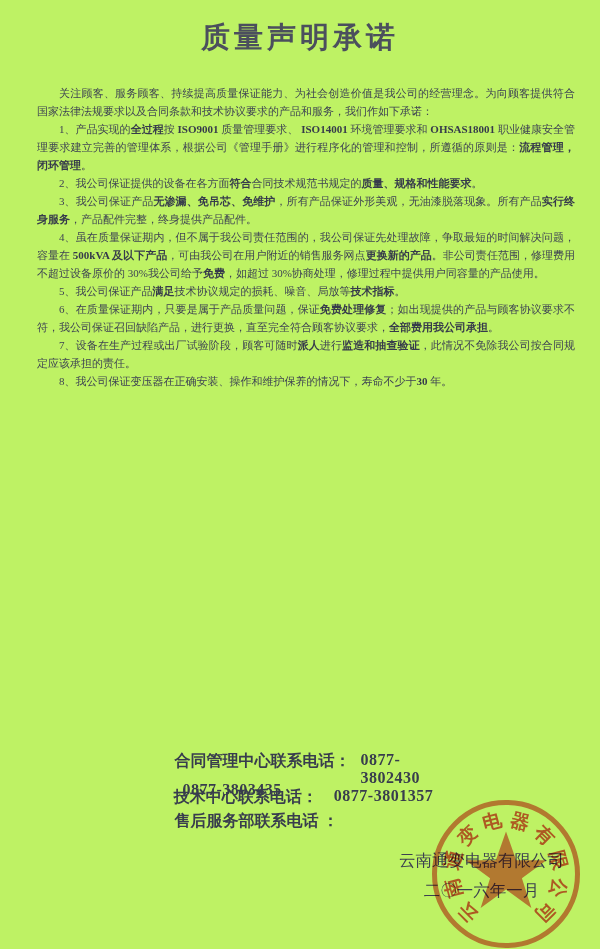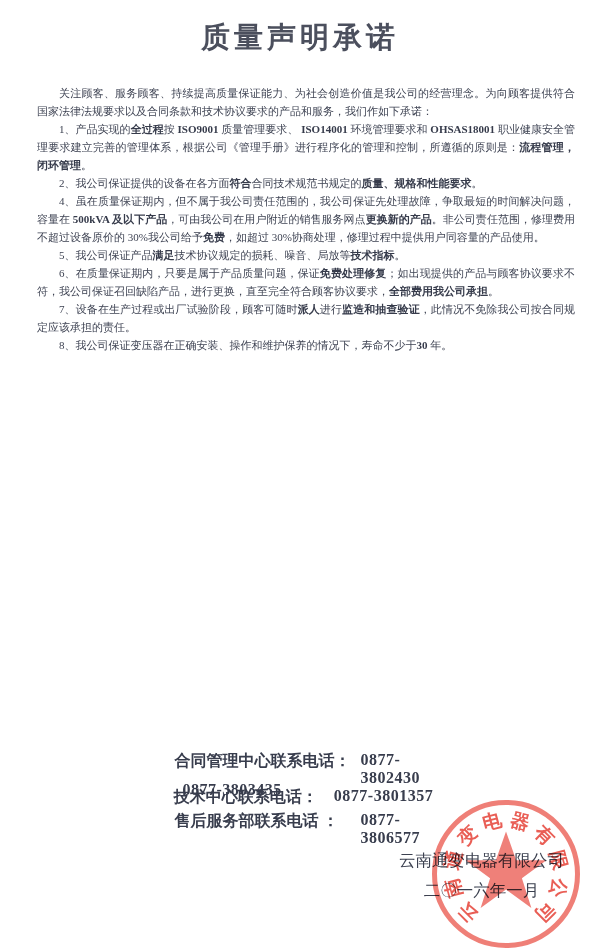--- a/index.html
+++ b/index.html
@@ -1,18 +1,18 @@
 <!DOCTYPE html>
 <html><head>
 <meta charset="utf-8">
 <style>
   html,body{margin:0;padding:0;background:#e8e8e6;}
   .page{
     position:relative;width:600px;height:949px;margin:0 auto;
-    background:#ffffff;overflow:hidden;
+    background:#bef264;overflow:hidden;
     font-family:"Liberation Serif","DejaVu Serif",serif;
     color:#3e4353;
   }
   .doc-title{
     position:absolute;top:18px;left:0;right:0;margin:0;
     text-align:center;font-size:29px;font-weight:bold;
     letter-spacing:4px;color:#4b4f5d;
   }
   .doc-body{
     position:absolute;top:84px;left:37px;width:538px;
@@ -53,20 +53,21 @@
 <body>
 
 <div class="page">
 
   <h1 class="doc-title">质量声明承诺</h1>
 
   <div class="doc-body">
       <p><span>关注顾客、服务顾客、持续提高质量保证能力、为社会创造价值是我公司的经营理念。为向顾客提供符合国家法律法规要求以及合同条款和技术协议要求的产品和服务，我们作如下承诺：</span></p>
       <p><span>1、产品实现的</span><span class="b">全过程</span><span>按 </span><span class="b">ISO9001</span><span> 质量管理要求、 </span><span class="b">ISO14001</span><span> 环境管理要求和 </span><span class="b">OHSAS18001</span><span> 职业健康安全管理要求建立完善的管理体系，根据公司《管理手册》进行程序化的管理和控制，所遵循的原则是：</span><span class="b">流程管理，闭环管理</span><span>。</span></p>
       <p><span>2、我公司保证提供的设备在各方面</span><span class="b">符合</span><span>合同技术规范书规定的</span><span class="b">质量、规格和性能要求</span><span>。</span></p>
+      <p><span>3、我公司保证产品</span><span class="b">无渗漏、免吊芯、免维护</span><span>，所有产品保证外形美观，无油漆脱落现象。所有产品</span><span class="b">实行终身服务</span><span>，产品配件完整，终身提供产品配件。</span></p>
       <p><span>4、虽在质量保证期内，但不属于我公司责任范围的，我公司保证先处理故障，争取最短的时间解决问题，容量在 </span><span class="b">500kVA 及以下产品</span><span>，可由我公司在用户附近的销售服务网点</span><span class="b">更换新的产品</span><span>。非公司责任范围，修理费用不超过设备原价的 30%我公司给予</span><span class="b">免费</span><span>，如超过 30%协商处理，修理过程中提供用户同容量的产品使用。</span></p>
       <p><span>5、我公司保证产品</span><span class="b">满足</span><span>技术协议规定的损耗、噪音、局放等</span><span class="b">技术指标</span><span>。</span></p>
       <p><span>6、在质量保证期内，只要是属于产品质量问题，保证</span><span class="b">免费处理修复</span><span>；如出现提供的产品与顾客协议要求不符，我公司保证召回缺陷产品，进行更换，直至完全符合顾客协议要求，</span><span class="b">全部费用我公司承担</span><span>。</span></p>
       <p><span>7、设备在生产过程或出厂试验阶段，顾客可随时</span><span class="b">派人</span><span>进行</span><span class="b">监造和抽查验证</span><span>，此情况不免除我公司按合同规定应该承担的责任。</span></p>
       <p><span>8、我公司保证变压器在正确安装、操作和维护保养的情况下，寿命不少于</span><span class="b">30</span><span> 年。</span></p>
     </div>
 
   <div class="contacts">
       <div class="c-row">
         <span class="c-cell">
@@ -79,21 +80,20 @@
         </span>
       </div>
       <div class="c-row">
         <span class="c-cell">
           <span class="c-value">0877-3803435</span>
         </span>
       </div>
       <div class="c-row">
         <span class="c-cell">
           <span class="c-label">售后服务部联系电话 ：</span>
-          <span class="c-value">0877-3806577</span>
         </span>
       </div>
     </div>
 
   <div class="signature">
     <div>云南通变电器有限公司</div>
     <div>二〇一六年一月</div>
   </div>
 
   <div class="stamp">

